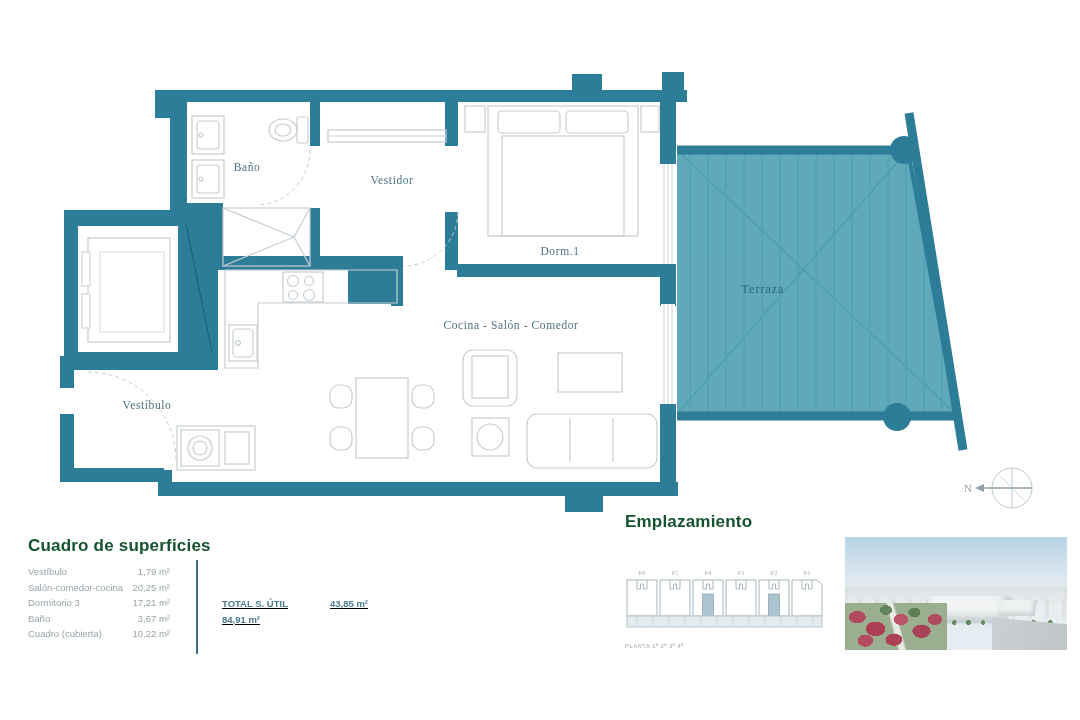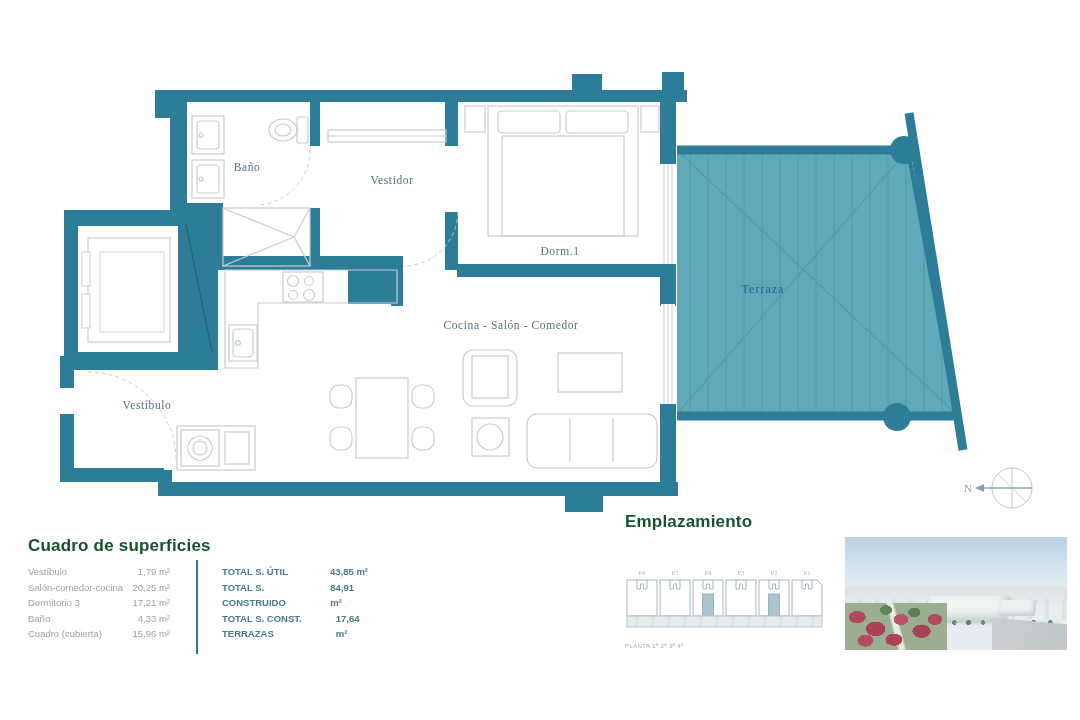--- a/index.html
+++ b/index.html
@@ -12,21 +12,21 @@
   .plan-svg{position:absolute;left:0;top:0;}
   
   .section-title{
     position:absolute;font-size:17px;font-weight:700;color:#14532d;
     letter-spacing:.2px;font-family:"Liberation Sans",sans-serif;
   }
   .surf-table{position:absolute;left:28px;top:564px;width:142px;}
   .surf-row{display:flex;justify-content:space-between;
     font-size:9.5px;color:#96a3a9;line-height:15.5px;}
   .divider{position:absolute;left:196px;top:560px;width:2px;height:94px;background:#3f7086;}
-  .totals{position:absolute;left:222px;top:564px;width:146px;}
+  .totals{position:absolute;left:222px;top:596px;width:146px;text-decoration:underline;}
   .total-row{display:flex;justify-content:space-between;
     font-size:9.5px;font-weight:700;color:#48798c;line-height:15.5px;}
   .emp-title{left:625px;top:512px;}
   .surf-title{left:28px;top:536px;}
   .emp-svg{position:absolute;left:625px;top:566px;}
   .emp-caption{position:absolute;left:625px;top:643px;font-size:6px;color:#9aa9b0;letter-spacing:.4px;}
   
   .photo{position:absolute;left:845px;top:537px;width:222px;height:113px;overflow:hidden;background:#e6edf2;}
   .ph-sky{position:absolute;left:0;top:0;right:0;height:52%;
     background:linear-gradient(#b9d3e5 0%,#d8e5ee 60%,#e9eef1 100%);}
@@ -269,42 +269,37 @@
   <div class="surf-row">
     <span>Salón-comedor-cocina</span>
     <span>20,25 m²</span>
   </div>
   <div class="surf-row">
     <span>Dormitorio 3</span>
     <span>17,21 m²</span>
   </div>
   <div class="surf-row">
     <span>Baño</span>
-    <span>4,33 m²</span>
+    <span>3,67 m²</span>
   </div>
   <div class="surf-row">
     <span>Cuadro (cubierta)</span>
-    <span>15,96 m²</span>
+    <span>10,22 m²</span>
   </div>
 </div>
 
 <div class="divider"></div>
 
 <div class="totals">
   <div class="total-row">
     <span>TOTAL S. ÚTIL</span>
     <span>43,85 m²</span>
   </div>
   <div class="total-row">
-    <span>TOTAL S. CONSTRUIDO</span>
     <span>84,91 m²</span>
-  </div>
-  <div class="total-row">
-    <span>TOTAL S. CONST. TERRAZAS</span>
-    <span>17,64 m²</span>
   </div>
 </div>
 
 <div class="section-title emp-title">Emplazamiento</div>
 
 <svg class="emp-svg" width="208" height="70" viewBox="0 0 208 70">
   <g fill="#ffffff" stroke="#a7b6bd" stroke-width="1">
     <rect x="2" y="14" width="30" height="36"></rect>
     <rect x="35" y="14" width="30" height="36"></rect>
     <rect x="68" y="14" width="30" height="36"></rect>

